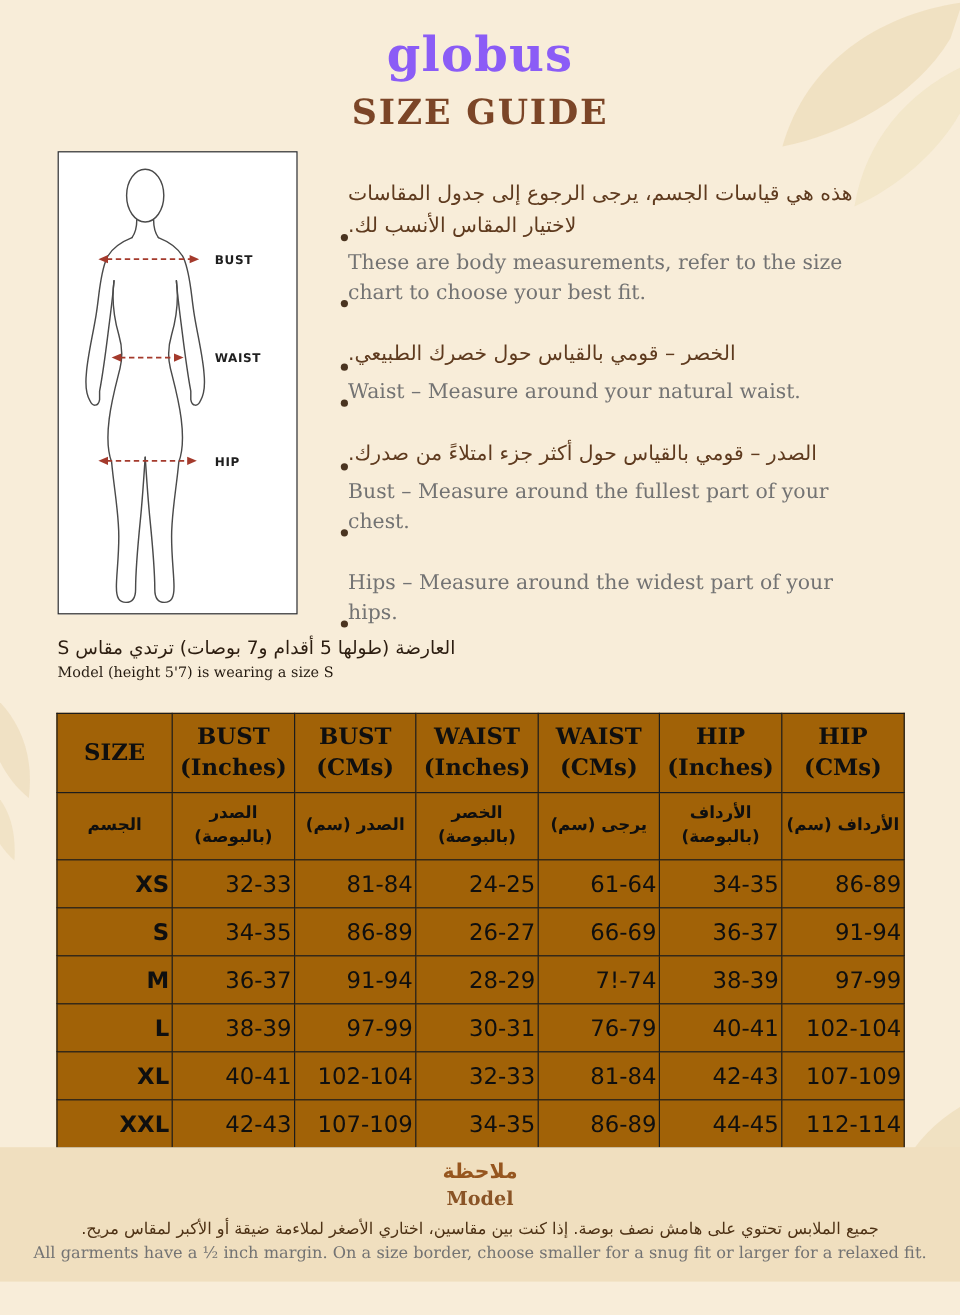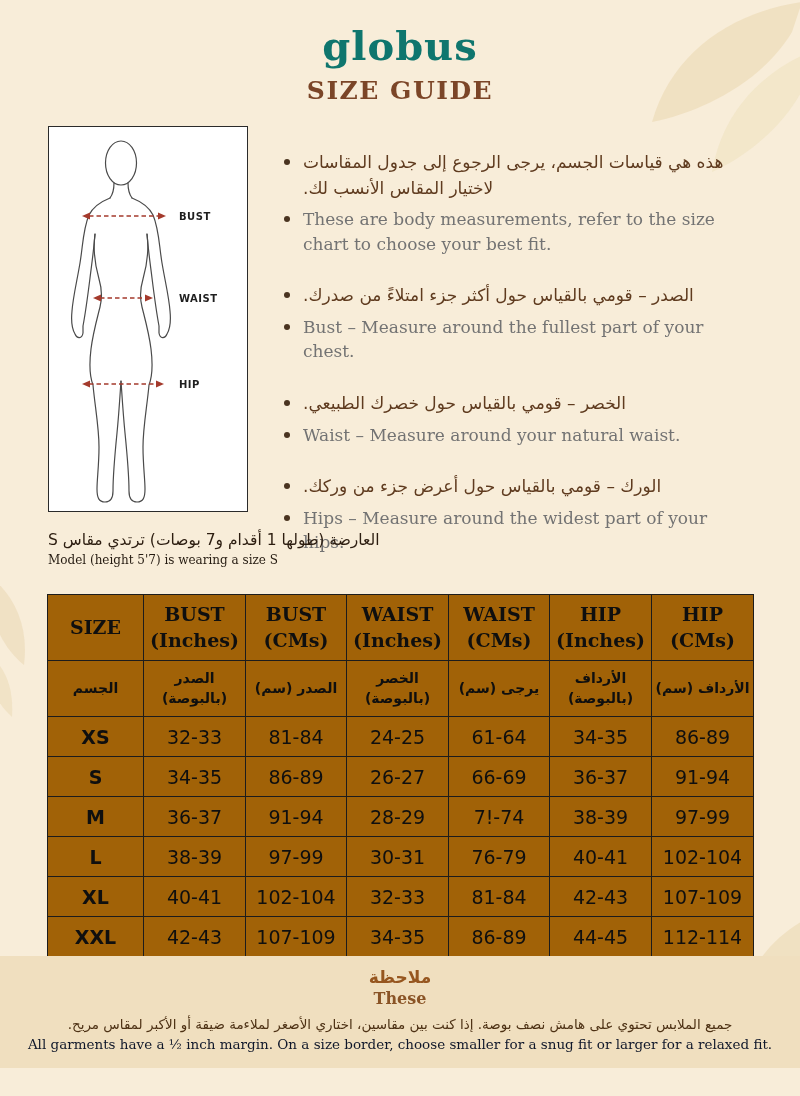--- a/index.html
+++ b/index.html
@@ -7,63 +7,63 @@
   body { font-family:"DejaVu Serif", serif; }
   .page { position:relative; width:800px; height:1096px; background:#f8edd9; overflow:hidden; }
 
   .deco { position:absolute; z-index:0; }
   .leaf-tr { right:-12px; top:-8px; }
   .leaf-left { left:-16px; top:565px; }
   .leaf-br { right:-20px; top:912px; }
 
   .logo { position:absolute; top:22px; left:0; width:100%; text-align:center;
           font-family:"DejaVu Serif",serif; font-size:40px; font-weight:bold;
-          color:#0f766e; letter-spacing:1px; z-index:1; }
+          color:#8b5cf6; letter-spacing:1px; z-index:1; }
   .title { position:absolute; top:76px; left:0; width:100%; text-align:center;
-           font-family:"DejaVu Serif",serif; font-size:25px; font-weight:bold;
+           font-family:"DejaVu Serif",serif; font-size:29px; font-weight:bold;
            color:#7b4527; letter-spacing:1.5px; z-index:1; }
 
   .figure-box { position:absolute; left:48px; top:126px; width:200px; height:386px;
                 background:#ffffff; border:1.5px solid #2b2b2b; z-index:1; }
   .figure-svg { width:100%; height:100%; display:block; }
   .mline { stroke:#a43a2c; stroke-width:1.5; stroke-dasharray:4.5 3; }
   .mhead { fill:#a43a2c; }
   .flabels text { font-family:"DejaVu Sans",sans-serif; font-size:10px; font-weight:bold;
                   fill:#1f1f1f; letter-spacing:0.5px; }
 
   .instructions { position:absolute; left:284px; top:150px; width:446px; z-index:1; }
   .group { margin-bottom:27px; }
-  .item { display:flex; gap:13px; margin-bottom:6px; }
+  .item { display:flex; gap:0; margin-bottom:6px;align-items:flex-end; }
   .dot { width:6px; height:6px; border-radius:50%; background:#4a3420; margin-top:9px; flex:0 0 auto; }
   .txt-ar { font-family:"DejaVu Sans",sans-serif; font-size:17px; color:#5f3b1f;
             line-height:1.5; direction:rtl; text-align:left; width:100%; }
   .txt-en { font-family:"DejaVu Serif",serif; font-size:17px; color:#737373; line-height:1.45; }
 
   .model-note { position:absolute; left:48px; top:531px; width:520px; z-index:1; }
   .mn-ar { font-family:"DejaVu Sans",sans-serif; font-size:15.5px; color:#2c1d10;
            direction:rtl; text-align:left; }
   .mn-en { font-family:"DejaVu Serif",serif; font-size:12px; color:#241a10; margin-top:4px; }
 
   .size-table { position:absolute; left:47px; top:594px; width:706px; z-index:1;
                 border-collapse:collapse; background:#a16207; table-layout:fixed; }
   .size-table th, .size-table td { border:1.6px solid #1c1c1c; text-align:center;
                 vertical-align:middle; color:#0f0f0f; padding:0 2px; }
   .hdr-en { font-family:"DejaVu Serif",serif; font-size:19px; font-weight:bold;
             white-space:pre-line; height:66px; line-height:1.35; }
   .hdr-ar { font-family:"DejaVu Sans",sans-serif; font-size:14px; font-weight:bold;
             white-space:pre-line; height:56px; direction:rtl; line-height:1.4; }
-  .size-table tbody td { font-family:"DejaVu Sans",sans-serif; font-size:19px; height:40px; }
+  .size-table tbody td { font-family:"DejaVu Sans",sans-serif; font-size:19px; height:40px;text-align:right; }
   .size-table td.col-size { font-weight:bold; }
 
   .note-band { position:absolute; left:0; top:956px; width:800px; height:112px;
                background:#f0dfbf; text-align:center; padding-top:11px; z-index:1; }
   .nt-ar { font-family:"DejaVu Sans",sans-serif; font-size:17px; font-weight:bold; color:#96561f; }
   .nt-en { font-family:"DejaVu Serif",serif; font-size:16px; font-weight:bold; color:#8a5426; margin-top:2px; }
   .nb-ar { font-family:"DejaVu Sans",sans-serif; font-size:13.5px; color:#4d3114; margin-top:8px; direction:rtl; }
-  .nb-en { font-family:"DejaVu Serif",serif; font-size:13.5px; color:#0f172a; margin-top:4px; }
+  .nb-en { font-family:"DejaVu Serif",serif; font-size:13.5px; color:#737373; margin-top:4px; }
 </style>
 </head>
 <body>
 
 <div class="page">
 
   <svg class="deco leaf-tr" width="260" height="240" viewBox="0 0 260 240">
     <path d="M250,10 C180,20 120,60 100,130 C150,120 210,90 240,40 Z" fill="#eddcba" opacity="0.75"></path>
     <path d="M258,60 C210,80 170,120 160,180 C205,160 245,120 258,80 Z" fill="#f2e5c8" opacity="0.9"></path>
   </svg>
@@ -115,51 +115,47 @@
         <span class="txt-ar">هذه هي قياسات الجسم، يرجى الرجوع إلى جدول المقاسات لاختيار المقاس الأنسب لك.</span>
       </div>
       <div class="item">
         <span class="dot"></span>
         <span class="txt-en">These are body measurements, refer to the size chart to choose your best fit.</span>
       </div>
     </div>
     <div class="group">
       <div class="item">
         <span class="dot"></span>
+        <span class="txt-ar">الخصر – قومي بالقياس حول خصرك الطبيعي.</span>
+      </div>
+      <div class="item">
+        <span class="dot"></span>
+        <span class="txt-en">Waist – Measure around your natural waist.</span>
+      </div>
+    </div>
+    <div class="group">
+      <div class="item">
+        <span class="dot"></span>
         <span class="txt-ar">الصدر – قومي بالقياس حول أكثر جزء امتلاءً من صدرك.</span>
       </div>
       <div class="item">
         <span class="dot"></span>
         <span class="txt-en">Bust – Measure around the fullest part of your chest.</span>
       </div>
     </div>
     <div class="group">
       <div class="item">
         <span class="dot"></span>
-        <span class="txt-ar">الخصر – قومي بالقياس حول خصرك الطبيعي.</span>
-      </div>
-      <div class="item">
-        <span class="dot"></span>
-        <span class="txt-en">Waist – Measure around your natural waist.</span>
-      </div>
-    </div>
-    <div class="group">
-      <div class="item">
-        <span class="dot"></span>
-        <span class="txt-ar">الورك – قومي بالقياس حول أعرض جزء من وركك.</span>
-      </div>
-      <div class="item">
-        <span class="dot"></span>
         <span class="txt-en">Hips – Measure around the widest part of your hips.</span>
       </div>
     </div>
   </div>
 
   <div class="model-note">
-    <div class="mn-ar">العارضة (طولها 1 أقدام و7 بوصات) ترتدي مقاس S</div>
+    <div class="mn-ar">العارضة (طولها 5 أقدام و7 بوصات) ترتدي مقاس S</div>
     <div class="mn-en">Model (height 5'7) is wearing a size S</div>
   </div>
 
   <table class="size-table">
     <colgroup>
       <col style="width:96px">
       <col style="width:102px">
         <col style="width:101px">
         <col style="width:102px">
       <col style="width:101px">
@@ -248,18 +244,18 @@
           <td>34-35</td>
           <td>86-89</td>
           <td>44-45</td>
           <td>112-114</td>
         </tr>
       </tbody>
   </table>
 
   <div class="note-band">
     <div class="nt-ar">ملاحظة</div>
-    <div class="nt-en">These</div>
+    <div class="nt-en">Model</div>
     <div class="nb-ar">جميع الملابس تحتوي على هامش نصف بوصة. إذا كنت بين مقاسين، اختاري الأصغر لملاءمة ضيقة أو الأكبر لمقاس مريح.</div>
     <div class="nb-en">All garments have a ½ inch margin. On a size border, choose smaller for a snug fit or larger for a relaxed fit.</div>
   </div>
 
 </div>
 
 </body></html>

